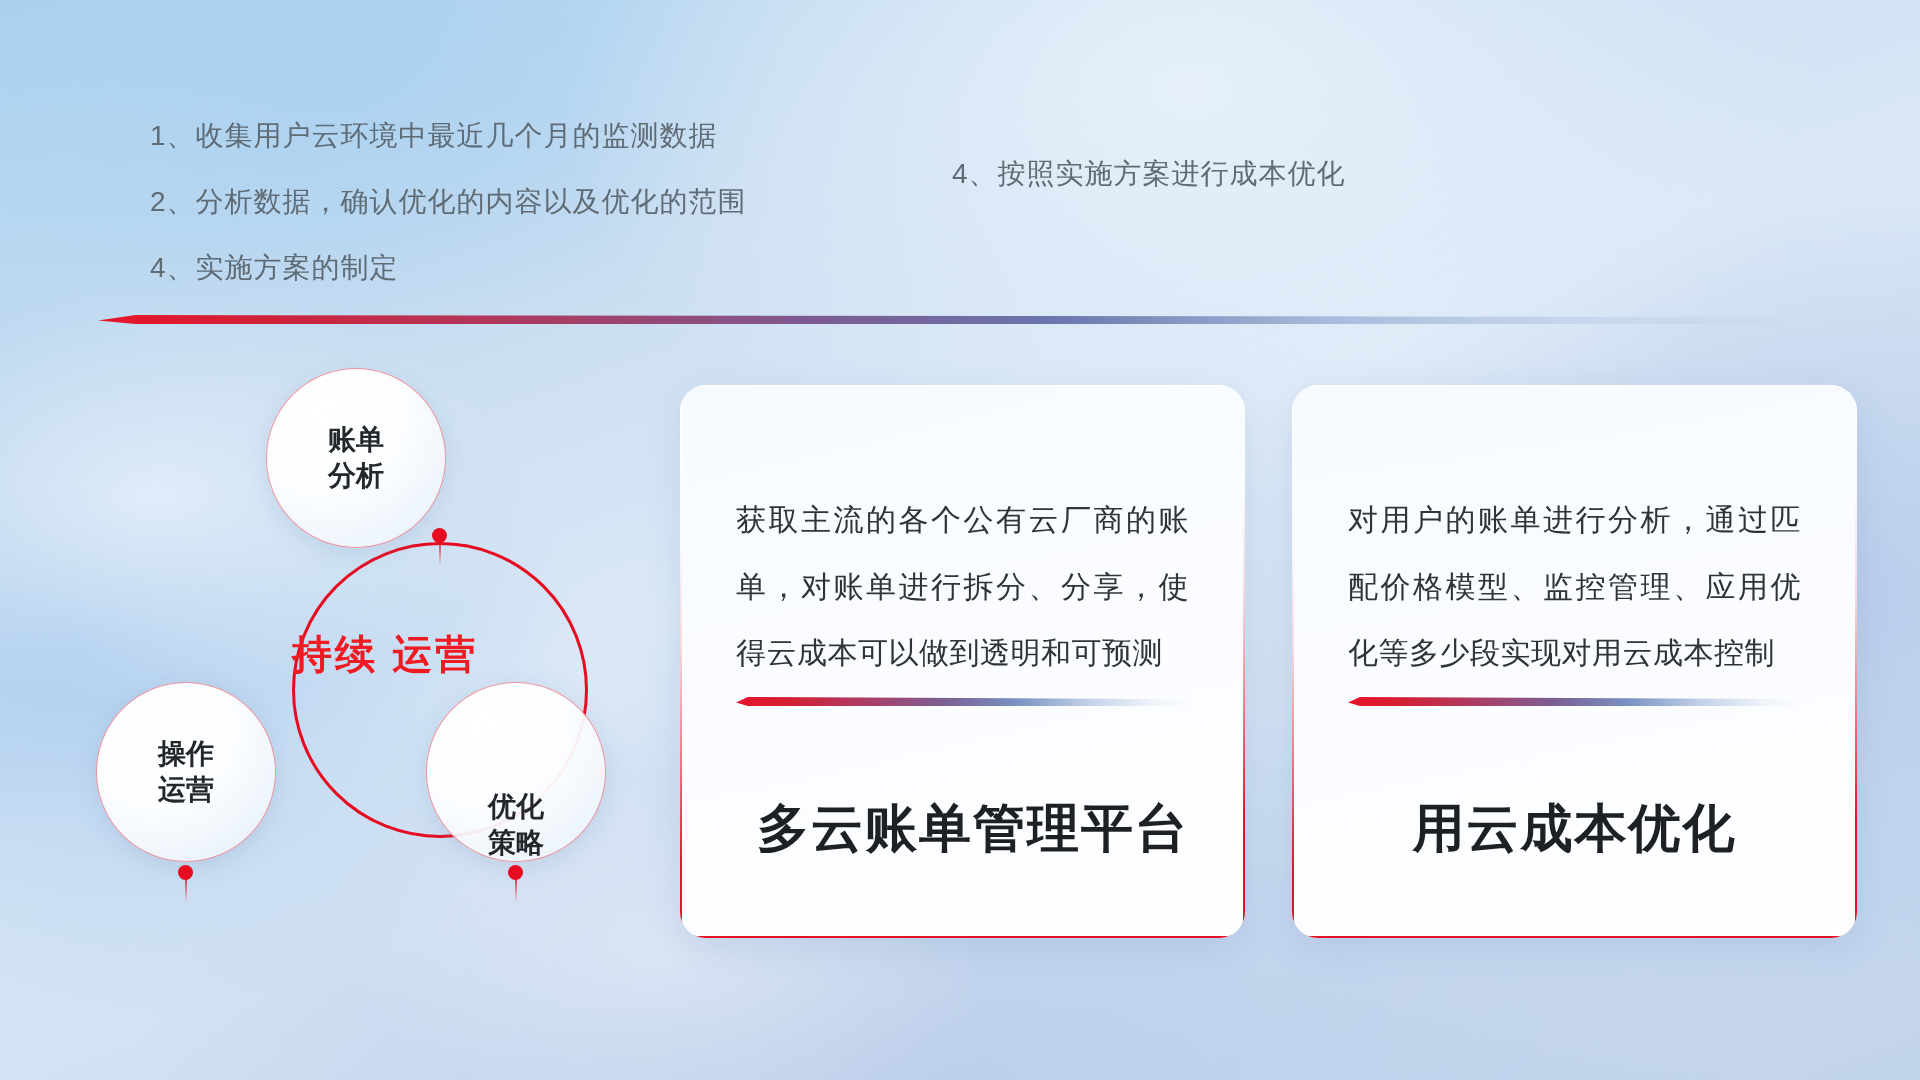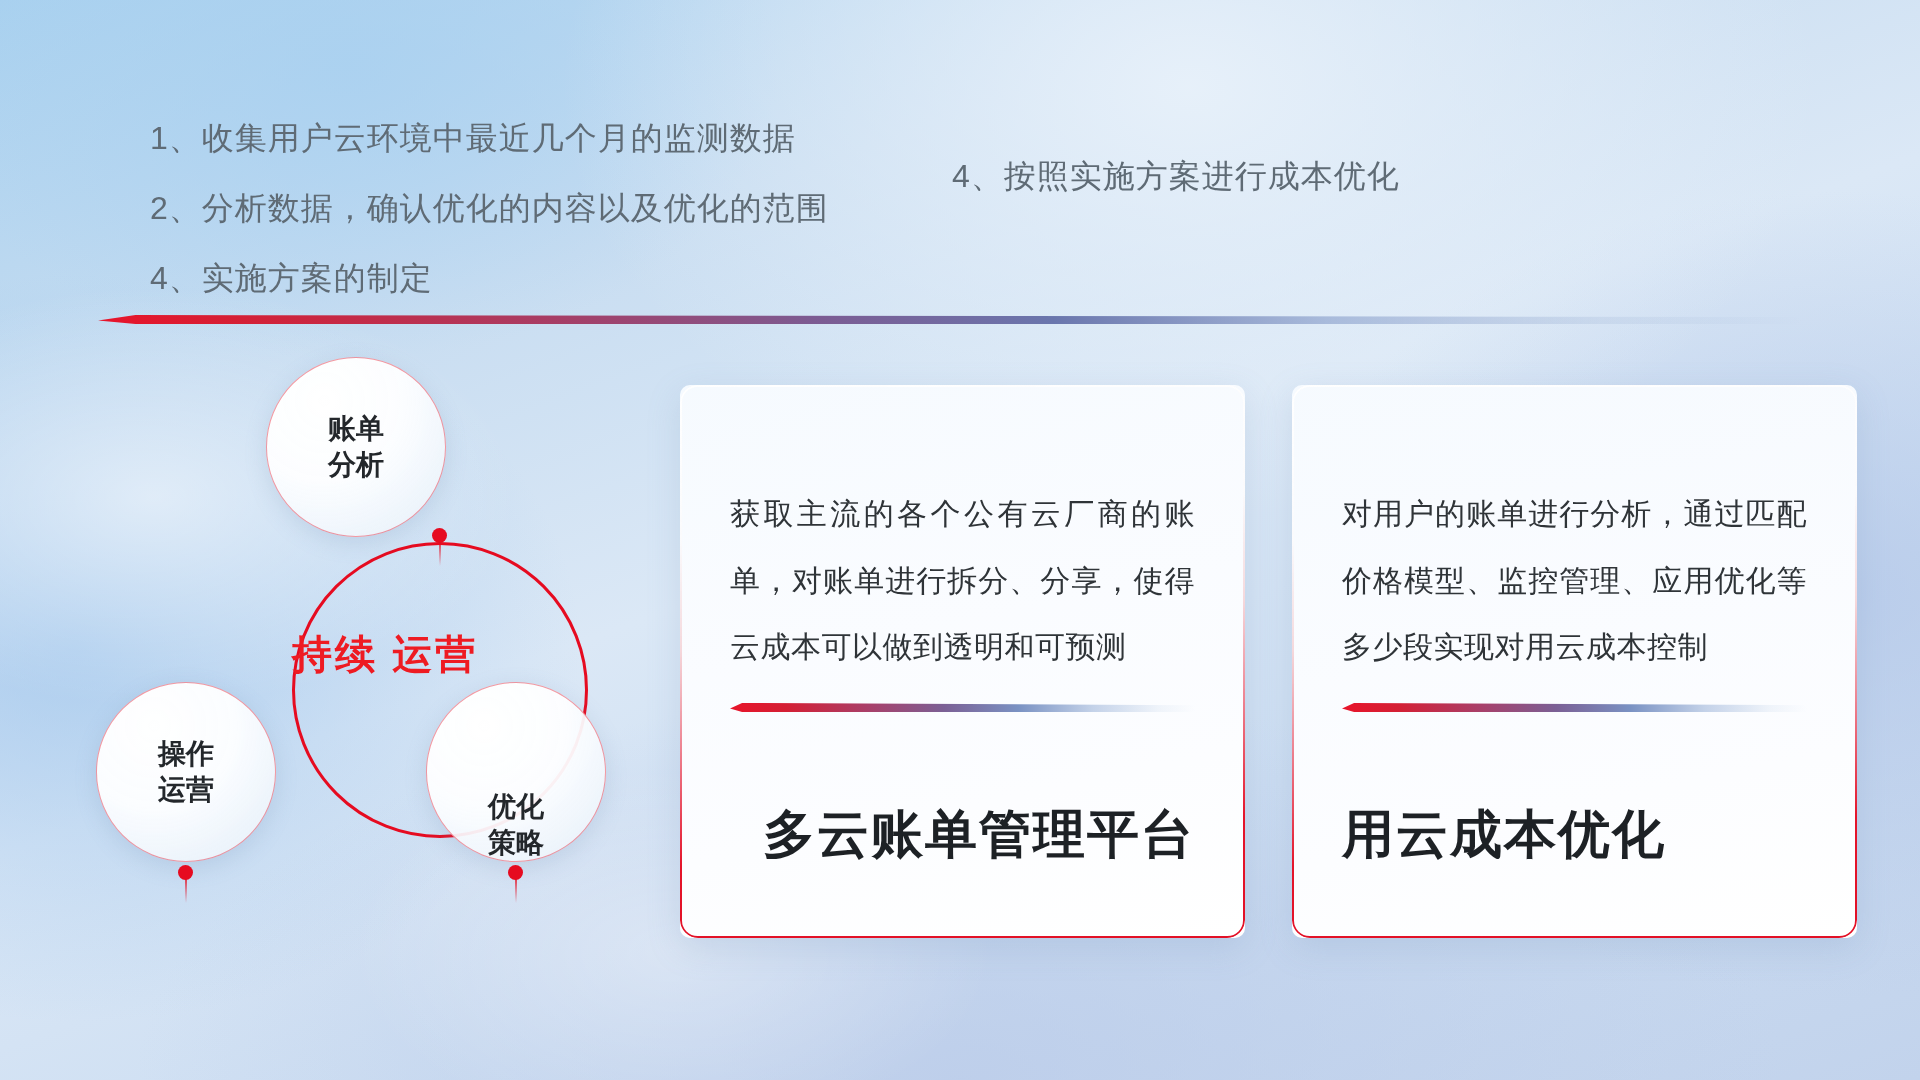--- a/index.html
+++ b/index.html
@@ -35,21 +35,21 @@
       radial-gradient(ellipse 520px 300px at 8% 46%, rgba(255,255,255,0.55) 0%, rgba(255,255,255,0) 70%),
       radial-gradient(ellipse 460px 260px at 35% 88%, rgba(255,255,255,0.35) 0%, rgba(255,255,255,0) 70%);
   }
 
   #stage { position: absolute; inset: 0; }
 
   
   .list-col {
     position: absolute;
     color: #5f6b75;
-    font-size: 32px;
+    font-size: 28px;
     line-height: 1.0;
     letter-spacing: 1px;
     white-space: nowrap;
   }
   #list-left  { left: 150px; top: 122px; }
   #list-right { left: 952px; top: 160px; }
   .list-item { margin-bottom: 38px; }
 
   
   #top-divider {
@@ -98,21 +98,21 @@
     text-align: center;
     font-size: 28px;
     font-weight: 700;
     color: #23272b;
     line-height: 1.28;
     background:
       radial-gradient(circle at 32% 24%, rgba(255,255,255,0.99) 0%, rgba(253,254,255,0.96) 45%, rgba(240,246,252,0.90) 78%, rgba(232,241,250,0.84) 100%);
     border: 1.6px solid rgba(230,11,32,0.42);
     box-shadow: 0 6px 22px rgba(110,140,175,0.20);
   }
-  #bubble-top     { left: 170px; top: 5px;   width: 180px; height: 180px; }
+  #bubble-top     { left: 170px; top: 16px;   width: 180px; height: 180px; }
   #bubble-left    { left: 0px;   top: 330px; width: 180px; height: 180px; }
   #bubble-right   { left: 330px; top: 330px; width: 180px; height: 180px; align-items: flex-end; }
   .bubble .lbl { display: block; }
 
   #center-label {
     position: absolute;
     left: 196px;
     top: 278px;
     width: 296px;
     text-align: left;
@@ -141,23 +141,23 @@
   #stem-left { left: 89px;  top: 525px; }
   #dot-right { left: 412px; top: 513px; }
   #stem-right{ left: 419px; top: 525px; }
 
   
   .card {
     position: absolute;
     top: 385px;
     width: 565px;
     height: 553px;
-    border-radius: 10px;
+    border-radius: 26px;
     box-sizing: border-box;
-    padding: 10px;
+    padding: 16px;
     background:
       linear-gradient(168deg, rgba(247,251,255,0.97) 0%, rgba(250,252,255,0.99) 38%, rgba(252,253,255,1) 72%, rgba(255,255,255,1) 100%);
     box-shadow: 0 10px 34px rgba(104,136,176,0.18);
     overflow: hidden;
   }
   .card::before {
     content: "";
     position: absolute;
     inset: 0;
     border-radius: 18px;
@@ -213,21 +213,21 @@
   }
   .card-title {
     margin: 88px 0 0 0;
     padding-bottom: 58px;
     font-size: 52px;
     font-weight: 800;
     color: #1d2125;
     letter-spacing: 2px;
     white-space: nowrap;
   }
-  #card-2 .card-title { }
+  #card-2 .card-title { text-align: center; }
   #card-1 .card-title { text-align: right; }
 </style>
 </head>
 <body>
 
 <div id="bg"></div>
 
 <div id="stage">
 
   <div class="list-col" id="list-left">

